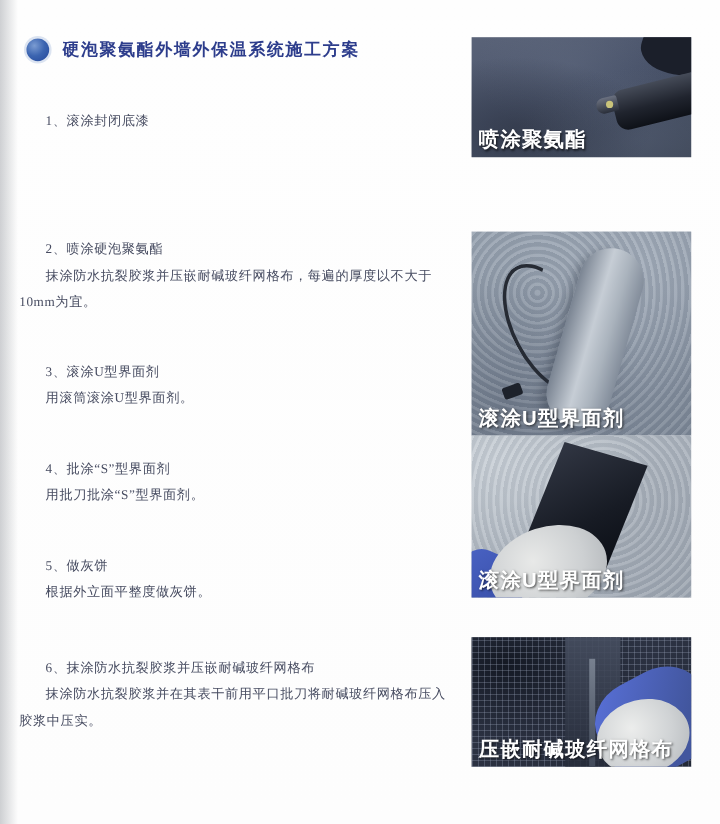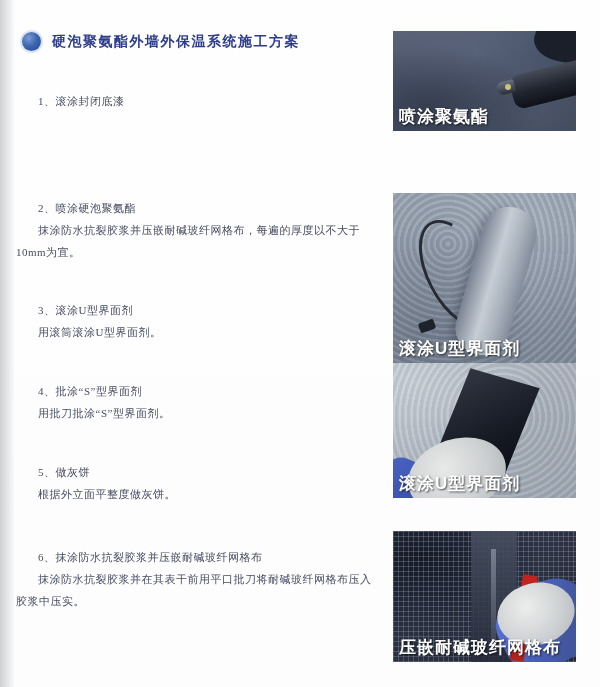--- a/index.html
+++ b/index.html
@@ -140,21 +140,21 @@
     border-radius:50%;
     transform:rotate(-18deg);
   }
   .sleeve3 {
     position:absolute; left:-16px; top:98px; width:58px; height:62px;
     background:linear-gradient(120deg,#4a63c4,#32479e);
     border-radius:30%;
     transform:rotate(24deg);
   }
   
-  .photo4 { top:531px; height:131px;
+  .photo4 { top:531px; height:108px;
     background:
       repeating-linear-gradient(0deg, rgba(156,166,188,0.30) 0 1px, transparent 1px 5px),
       repeating-linear-gradient(90deg, rgba(156,166,188,0.30) 0 1px, transparent 1px 5px),
       radial-gradient(ellipse at 15% 20%, rgba(8,12,20,0.7), transparent 55%),
       linear-gradient(150deg,#333a4c 0%, #2a3040 55%, #222836 100%);
   }
   .mesh-strip {
     position:absolute; left:78px; top:0; width:46px; height:100%;
     background:linear-gradient(180deg, rgba(70,78,96,0.9) 0%, rgba(38,44,58,0.85) 100%);
   }

